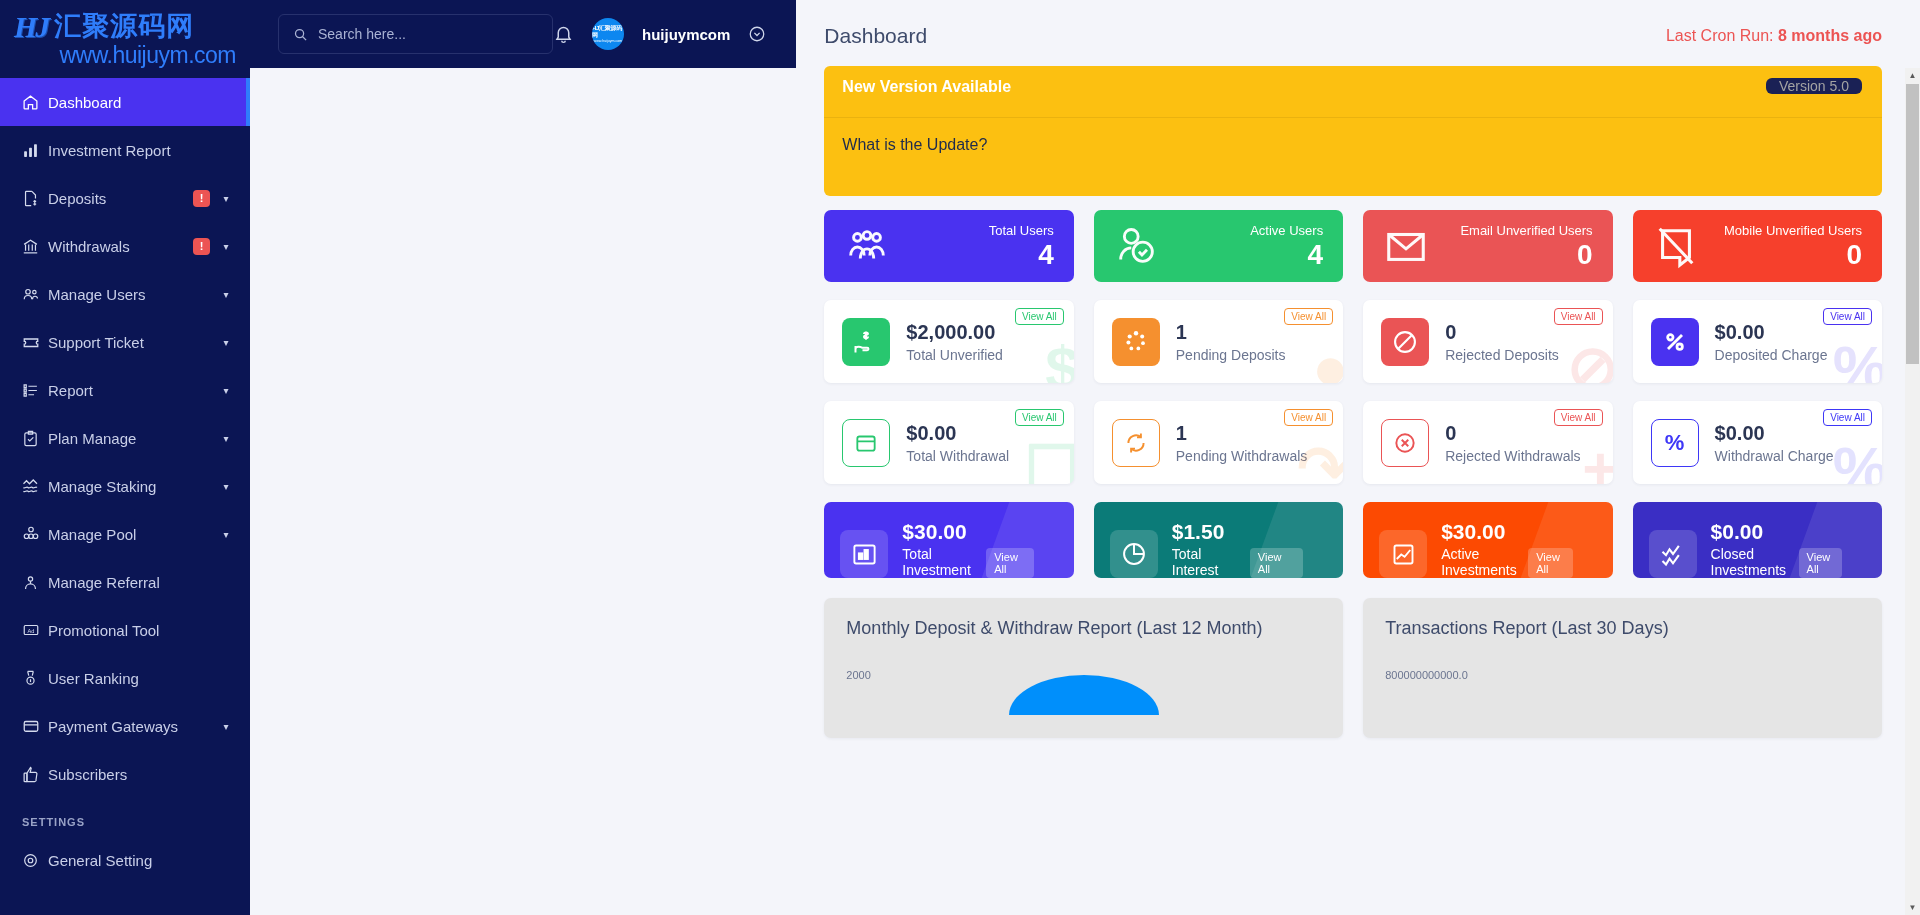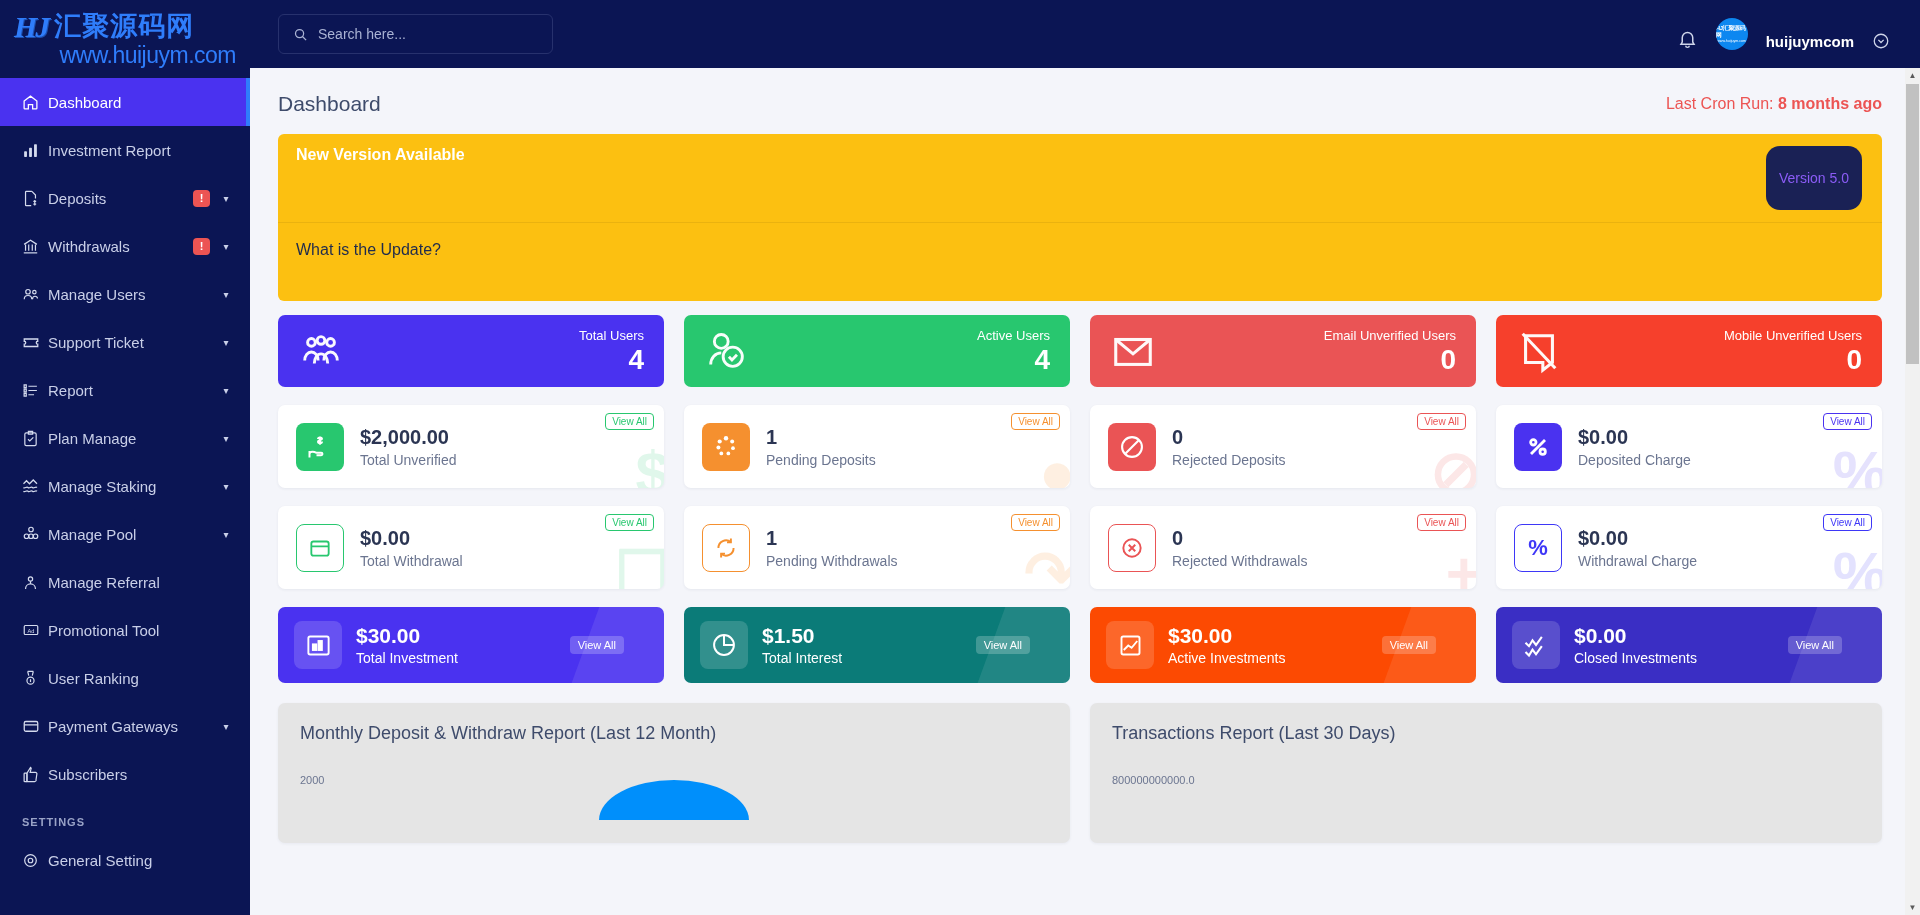--- a/index.html
+++ b/index.html
@@ -69,41 +69,41 @@
     display:inline-flex; align-items:center; justify-content:center;
     margin-right: 10px;
   }
   .nav-caret { font-size: 10px; color:#c9cfe8; width: 12px; text-align:center; }
   .nav-section {
     color: #9aa3c7; font-size: 11px; font-weight: bold; letter-spacing: 1px;
     padding: 18px 22px 8px 22px;
   }
 
   
-  .main { flex: 1 1 auto; height: 915px; position: relative; display: flex; flex-direction: column; }
+  .main { flex: 1 1 auto; height: 915px; position: relative; display: flex; flex-direction: row; }
 
   .topbar {
     height: 68px; background: #0b1554;
     display: flex; align-items: center;
     padding: 0 30px 0 28px;
     flex: 0 0 68px;
   }
   .search-box {
     width: 275px; height: 40px;
     border: 1px solid #27316d; border-radius: 6px;
     display: flex; align-items: center; gap: 10px;
     padding: 0 14px;
     color: #aab3d4; font-size: 14px;
   }
   .search-box input {
     background: transparent; border: 0; outline: 0;
     color: #dfe3f2; font-size: 14px; font-family: inherit; width: 100%;
   }
   .search-box input::placeholder { color: #aab3d4; }
-  .topbar-right { margin-left: auto; display: flex; align-items: flex-end; gap: 18px; }
+  .topbar-right { margin-left: auto; display: flex; align-items: center; gap: 18px; }
   .bell { color:#cfd5ea; }
   .avatar {
     width: 32px; height: 32px; border-radius: 50%;
     background: #0d87f0; color:#fff;
     display:flex; flex-direction:column; align-items:center; justify-content:center;
     overflow:hidden;
   }
   .avatar .a1 { font-size: 6px; font-weight:bold; line-height: 7px; letter-spacing:-0.3px;}
   .avatar .a2 { font-size: 3.6px; line-height: 5px; }
   .user-name { color:#fff; font-size: 15px; font-weight: bold; }
@@ -124,22 +124,22 @@
     background: #fcc011; border-radius: 6px; margin-bottom: 14px;
     overflow: hidden;
   }
   .banner-head {
     display:flex; align-items:flex-start; padding: 12px 20px 12px 18px;
     border-bottom: 1px solid rgba(0,0,0,.07);
     min-height: 52px;
   }
   .banner-title { color:#fff; font-weight:bold; font-size: 16px; }
   .badge-version {
-    margin-left:auto; background:#1a2155; color:#8b5cf6;
-    border-radius:14px; padding: 24px 13px; font-size: 14px; font-weight:500;
+    margin-left:auto; background:#1a2155; color:#a3a3a3;
+    border-radius:6px; padding: 0 13px; font-size: 14px; font-weight:500;
   }
   .banner-body { padding: 18px; color:#1f2b4d; font-size: 16px; min-height: 78px;}
 
   
   .grid4 { display: grid; grid-template-columns: repeat(4,1fr); gap: 20px; margin-bottom: 18px; }
   .stat {
     border-radius: 7px; height: 72px;
     display:flex; align-items:center; padding: 0 20px;
     color:#fff; position:relative;
   }
@@ -170,21 +170,21 @@
   }
   .wcard .ghost {
     position:absolute; right: -6px; bottom:-16px;
     font-size: 62px; opacity:.14; line-height:1;
     pointer-events:none; font-weight:bold;
   }
 
   
   .gcard {
     border-radius: 7px; height: 76px; color:#fff;
-    display:flex; align-items:center; padding: 0 16px; position:relative; overflow:hidden;
+    display:flex; align-items:flex-end; padding: 0 16px; position:relative; overflow:hidden;
   }
   .gcard .g-ico {
     width: 48px; height: 48px; border-radius:8px; flex:0 0 48px;
     background: rgba(255,255,255,.16);
     display:flex; align-items:center; justify-content:center;
   }
   .gcard .g-body { margin-left: 14px; }
   .gcard .g-val { font-size: 21px; font-weight:bold; line-height:1.1; }
   .gcard .g-label { font-size: 14px; margin-top:3px; }
   .gcard .g-view {

